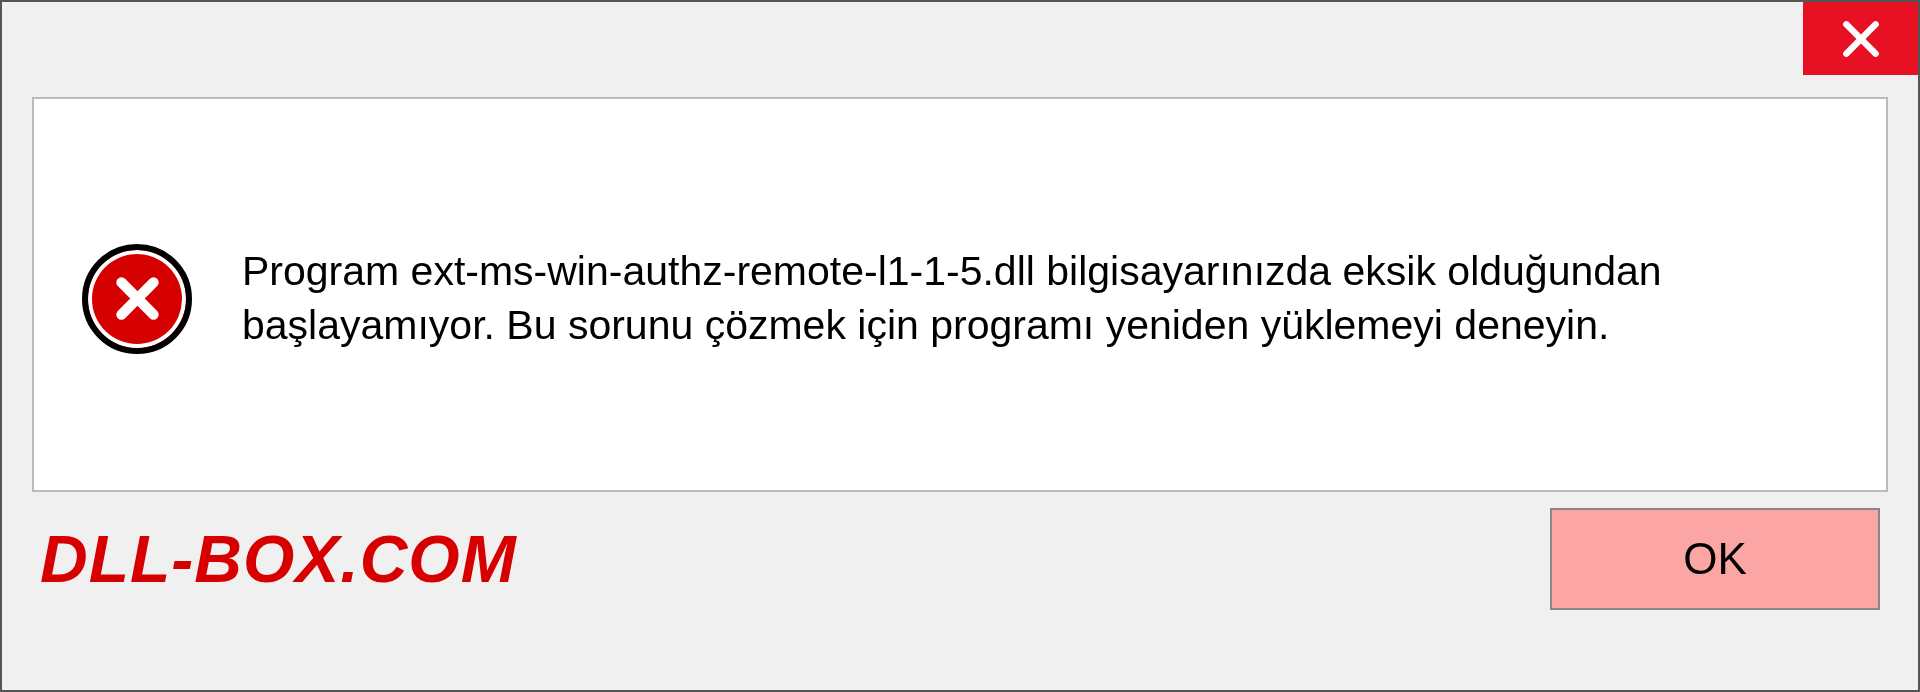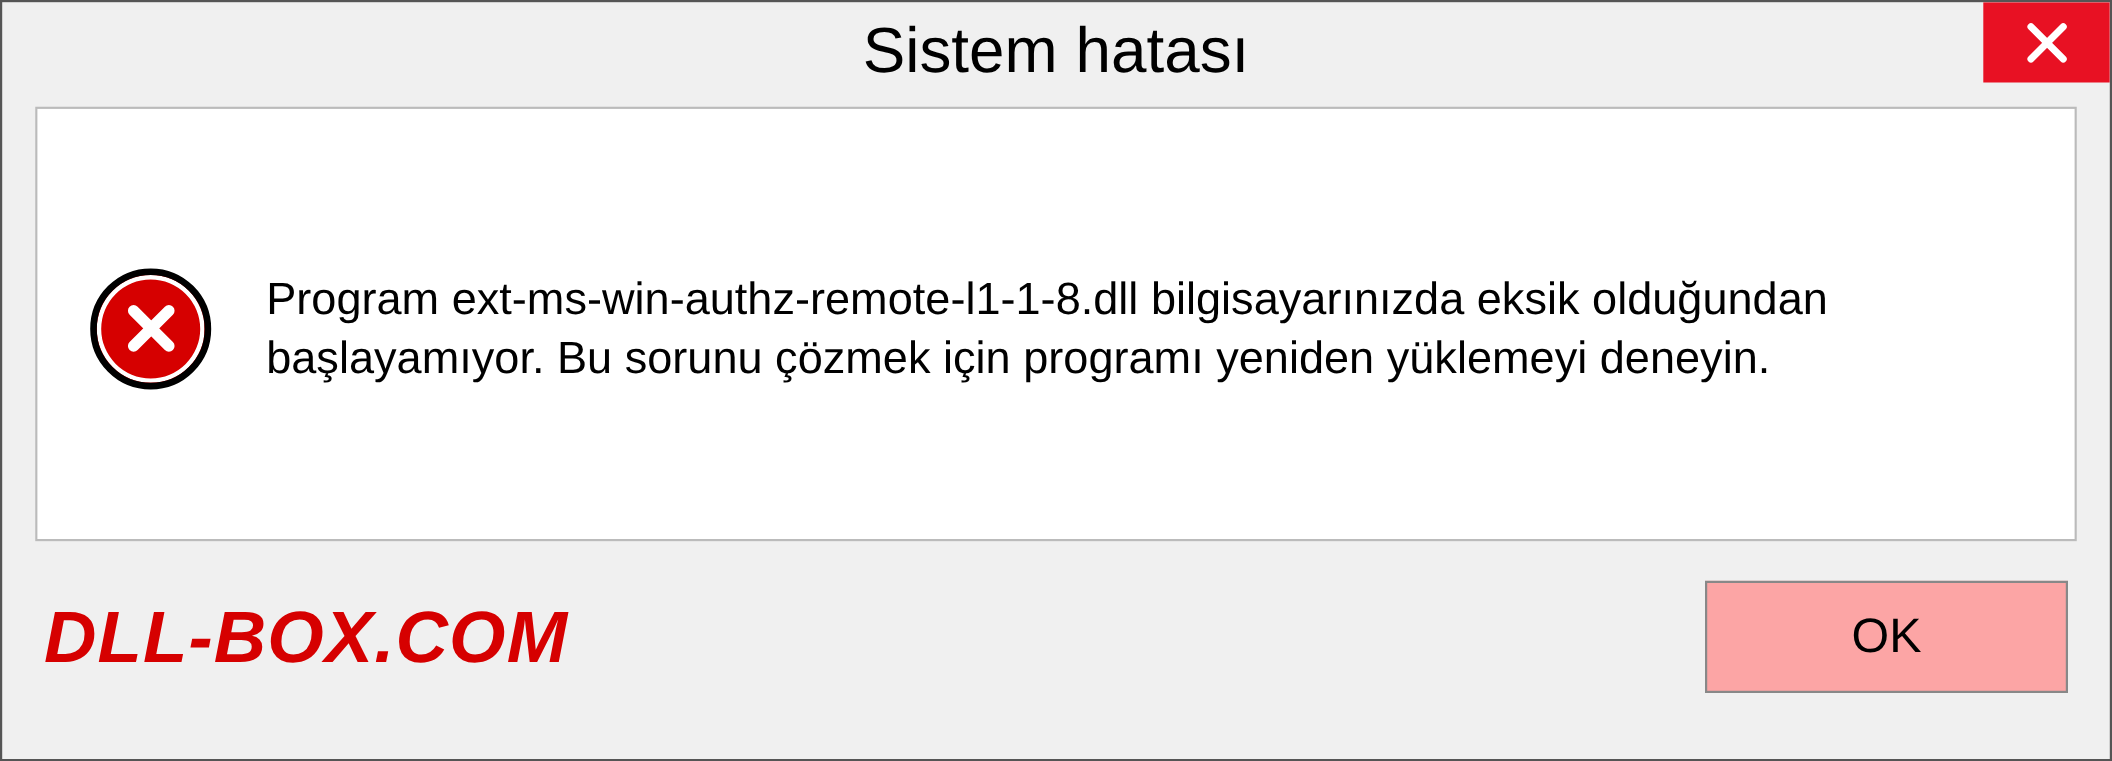--- a/index.html
+++ b/index.html
@@ -77,21 +77,21 @@
     .message-text {
       font-size: 41px;
       line-height: 1.3;
       color: #000;
       font-weight: 400;
     }
     .footer {
       display: flex;
       justify-content: space-between;
       align-items: center;
-      padding: 36px 38px 0 38px;
+      padding: 16px 38px 0 38px;
     }
     .watermark {
       font-size: 66px;
       font-weight: 900;
       font-style: italic;
       color: #d60000;
       letter-spacing: 1px;
       font-family: Arial, sans-serif;
     }
     .ok-button {
@@ -105,37 +105,36 @@
       font-family: inherit;
       display: flex;
       align-items: center;
       justify-content: center;
     }
   </style>
 </head>
 <body>
 
 <div class="titlebar">
-  <span class="title-text">Sistem hatası</span>
   <div class="close-btn">
     <svg viewBox="0 0 24 24" fill="none" stroke="#fff" stroke-width="3.5" stroke-linecap="round">
       <line x1="4" y1="4" x2="20" y2="20"></line>
       <line x1="20" y1="4" x2="4" y2="20"></line>
     </svg>
   </div>
 </div>
 
 <div class="content-box">
   <div class="error-icon">
     <div class="error-icon-circle">
       <svg viewBox="0 0 24 24" fill="none" stroke="#fff" stroke-width="4.5" stroke-linecap="round">
         <line x1="5" y1="5" x2="19" y2="19"></line>
         <line x1="19" y1="5" x2="5" y2="19"></line>
       </svg>
     </div>
   </div>
-  <div class="message-text">Program ext-ms-win-authz-remote-l1-1-8.dll bilgisayarınızda eksik olduğundan başlayamıyor. Bu sorunu çözmek için programı yeniden yüklemeyi deneyin.</div>
+  <div class="message-text">Program ext-ms-win-authz-remote-l1-1-5.dll bilgisayarınızda eksik olduğundan başlayamıyor. Bu sorunu çözmek için programı yeniden yüklemeyi deneyin.</div>
 </div>
 
 <div class="footer">
   <div class="watermark">DLL-BOX.COM</div>
   <button class="ok-button">OK</button>
 </div>
 
 </body></html>

